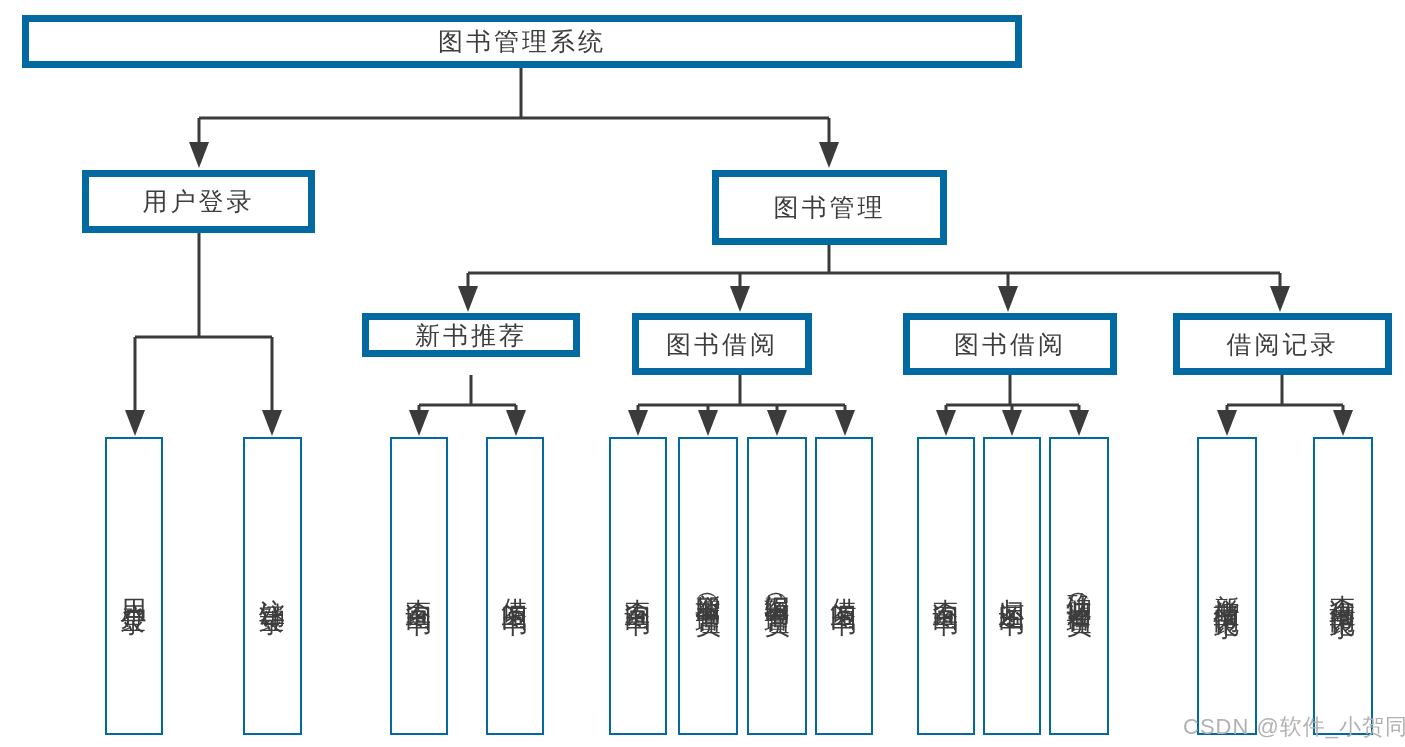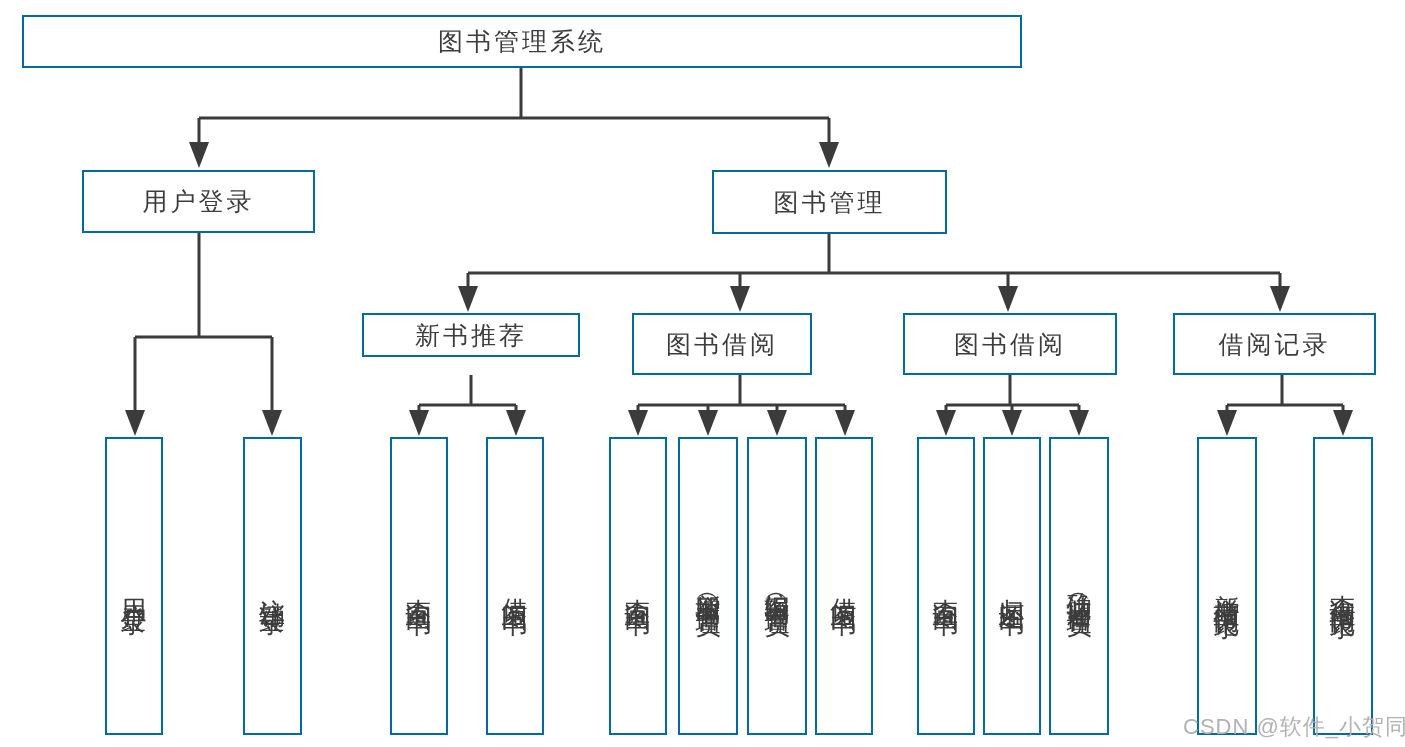--- a/index.html
+++ b/index.html
@@ -20,21 +20,21 @@
     position: absolute;
     left: 0;
     top: 0;
     width: 1405px;
     height: 747px;
   }
   .node {
     position: absolute;
     box-sizing: border-box;
     background: #ffffff;
-    border: 2px solid #0369a1;
+    border: 7px solid #0369a1;
     display: flex;
     align-items: center;
     justify-content: center;
     text-align: center;
   }
   .node.h .lbl {
     font-size: 25px;
     letter-spacing: 3px;
     color: #3d3d3d;
     white-space: nowrap;
@@ -109,34 +109,34 @@
     </g>
   </svg>
 
   <div class="node h" style="left:22px; top:15px; width:1000px; height:53px;">
     <span class="lbl">图书管理系统</span>
   </div>
 
   <div class="node h" style="left:82px; top:170px; width:233px; height:63px;">
     <span class="lbl">用户登录</span>
   </div>
-  <div class="node h" style="left:712px; top:170px; width:235px; height:64px;">
+  <div class="node h" style="left:712px; top:170px; width:235px; height:75px;">
     <span class="lbl">图书管理</span>
   </div>
 
   <div class="node h" style="left:362px; top:313px; width:218px; height:44px;">
     <span class="lbl">新书推荐</span>
   </div>
   <div class="node h" style="left:632px; top:313px; width:180px; height:62px;">
     <span class="lbl">图书借阅</span>
   </div>
   <div class="node h" style="left:903px; top:313px; width:214px; height:62px;">
     <span class="lbl">图书借阅</span>
   </div>
-  <div class="node h" style="left:1173px; top:313px; width:203px; height:62px;">
+  <div class="node h" style="left:1173px; top:313px; width:219px; height:62px;">
     <span class="lbl">借阅记录</span>
   </div>
 
   <div class="node v" style="left:105px; top:437px; width:58px; height:298px;">
     <span class="lbl">用户登录</span>
   </div>
   <div class="node v" style="left:243px; top:437px; width:59px; height:298px;">
     <span class="lbl">注销登录</span>
   </div>
 

